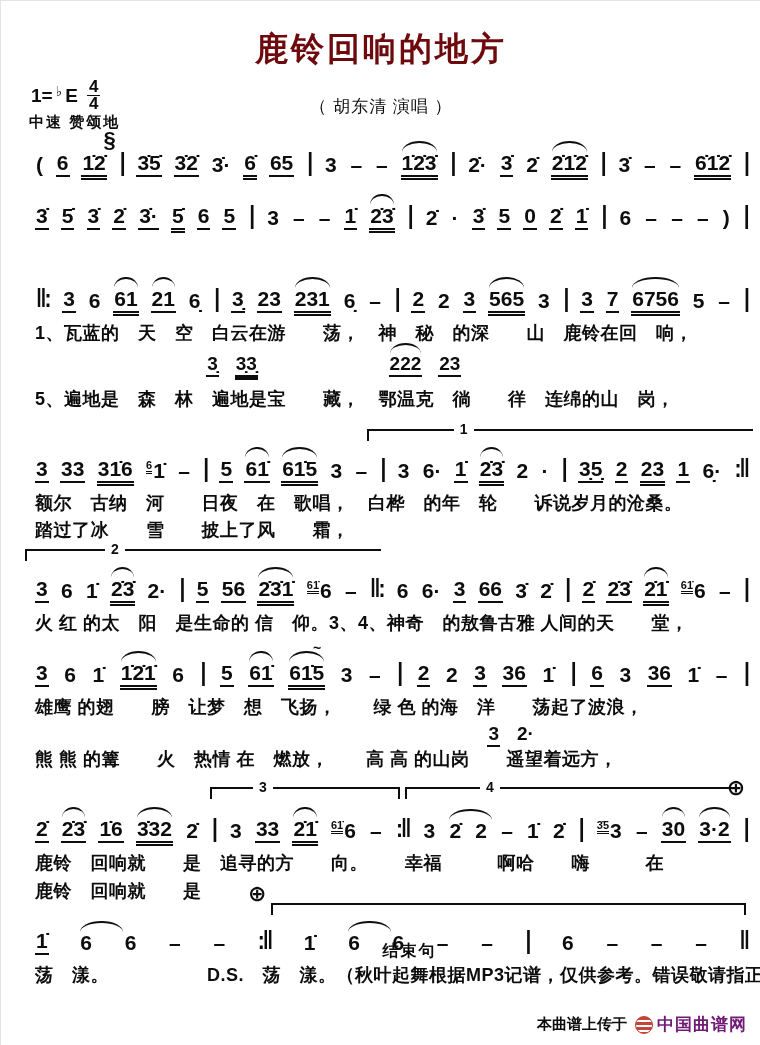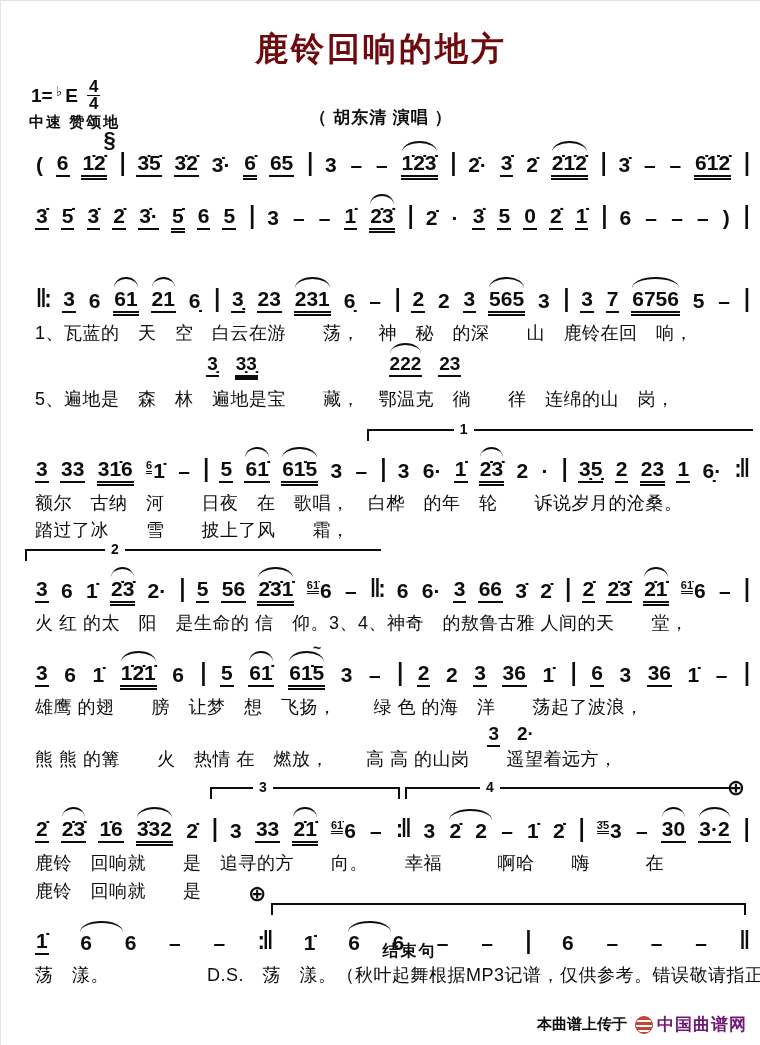--- a/index.html
+++ b/index.html
@@ -2,22 +2,22 @@
 <html><head>
 <meta charset="utf-8">
 <style>
   html,body{margin:0;padding:0;background:#f2f2f2;}
   .page{position:relative;width:760px;height:1045px;background:#fff;margin:0 auto;
         font-family:"Liberation Sans","DejaVu Sans",sans-serif;color:#0d0d0d;overflow:hidden;
         border:1px solid #e3e3e3;}
   
   .title{position:absolute;top:26px;left:0;width:100%;text-align:center;
          font-size:33px;font-weight:bold;color:#6e0a0d;letter-spacing:3px;}
-  .subtitle{position:absolute;top:105px;left:0;width:100%;text-align:center;
-            font-size:17px;font-weight:bold;letter-spacing:1px;}
+  .subtitle{position:absolute;top:94px;left:0;width:100%;text-align:center;
+            font-size:17px;font-weight:normal;letter-spacing:1px;}
   .keyblock{position:absolute;top:78px;left:30px;font-size:19px;font-weight:bold;display:flex;align-items:center;gap:3px;}
   .flat{font-size:14px;vertical-align:super;transform:translateY(-5px);display:inline-block;}
   .timesig{display:inline-flex;flex-direction:column;align-items:center;line-height:0.95;font-size:17px;margin-left:6px;}
   .timesig .num{border-bottom:1.5px solid #0d0d0d;padding:0 2px;}
   .tempo{position:absolute;top:112px;left:28px;font-size:15px;font-weight:bold;letter-spacing:2px;}
   .credits{position:absolute;top:80px;right:34px;text-align:right;font-size:17px;font-weight:bold;line-height:1.75;}
   
   .mline{position:absolute;left:34px;right:12px;display:flex;justify-content:space-between;
          align-items:flex-end;font-weight:bold;font-size:21px;}
   .note{position:relative;display:inline-block;line-height:1.15;padding:0 1px;white-space:nowrap;}
@@ -25,21 +25,21 @@
   .u2{border-bottom:2.5px solid #0d0d0d;}
   .u2::after{content:"";position:absolute;left:0;right:0;bottom:-5px;height:2.5px;background:#0d0d0d;}
   .slur::before{content:"";position:absolute;left:1px;right:1px;top:-10px;height:9px;
                 border-top:2px solid #0d0d0d;border-radius:50% 50% 0 0/100% 100% 0 0;}
   .wide.slur::before{right:-30px;}
   .bar{letter-spacing:-2px;transform:scaleY(1.25);transform-origin:bottom;}
   .fin{font-weight:900;}
   .gr{font-size:11px;display:inline-block;transform:translateY(-9px);border-bottom:3px double #0d0d0d;
       margin-right:1px;line-height:1;}
   .mrd{position:absolute;top:-21px;right:4px;font-size:14px;font-style:normal;}
-  .lyr{position:absolute;left:34px;right:8px;font-size:18px;font-weight:normal;white-space:pre;letter-spacing:0.5px;}
+  .lyr{position:absolute;left:34px;right:8px;font-size:18px;font-weight:bold;white-space:pre;letter-spacing:0.5px;}
   .alt{position:absolute;display:flex;gap:16px;font-weight:bold;font-size:19px;}
   .repnote{position:absolute;left:8px;font-size:15px;font-weight:bold;}
   
   .volta{position:absolute;height:10px;border-top:2px solid #0d0d0d;border-left:2px solid #0d0d0d;}
   .volta.closed{border-right:2px solid #0d0d0d;}
   .vlabel{position:absolute;top:-9px;left:22%;background:#fff;padding:0 6px;font-size:14px;font-weight:bold;line-height:1;}
   .vlabel.big{font-size:16px;letter-spacing:2px;margin-top:47px;}
   .sign{position:absolute;font-size:22px;font-weight:bold;line-height:1;}
   
   .footer{position:absolute;top:1012px;right:14px;display:flex;align-items:center;gap:8px;

